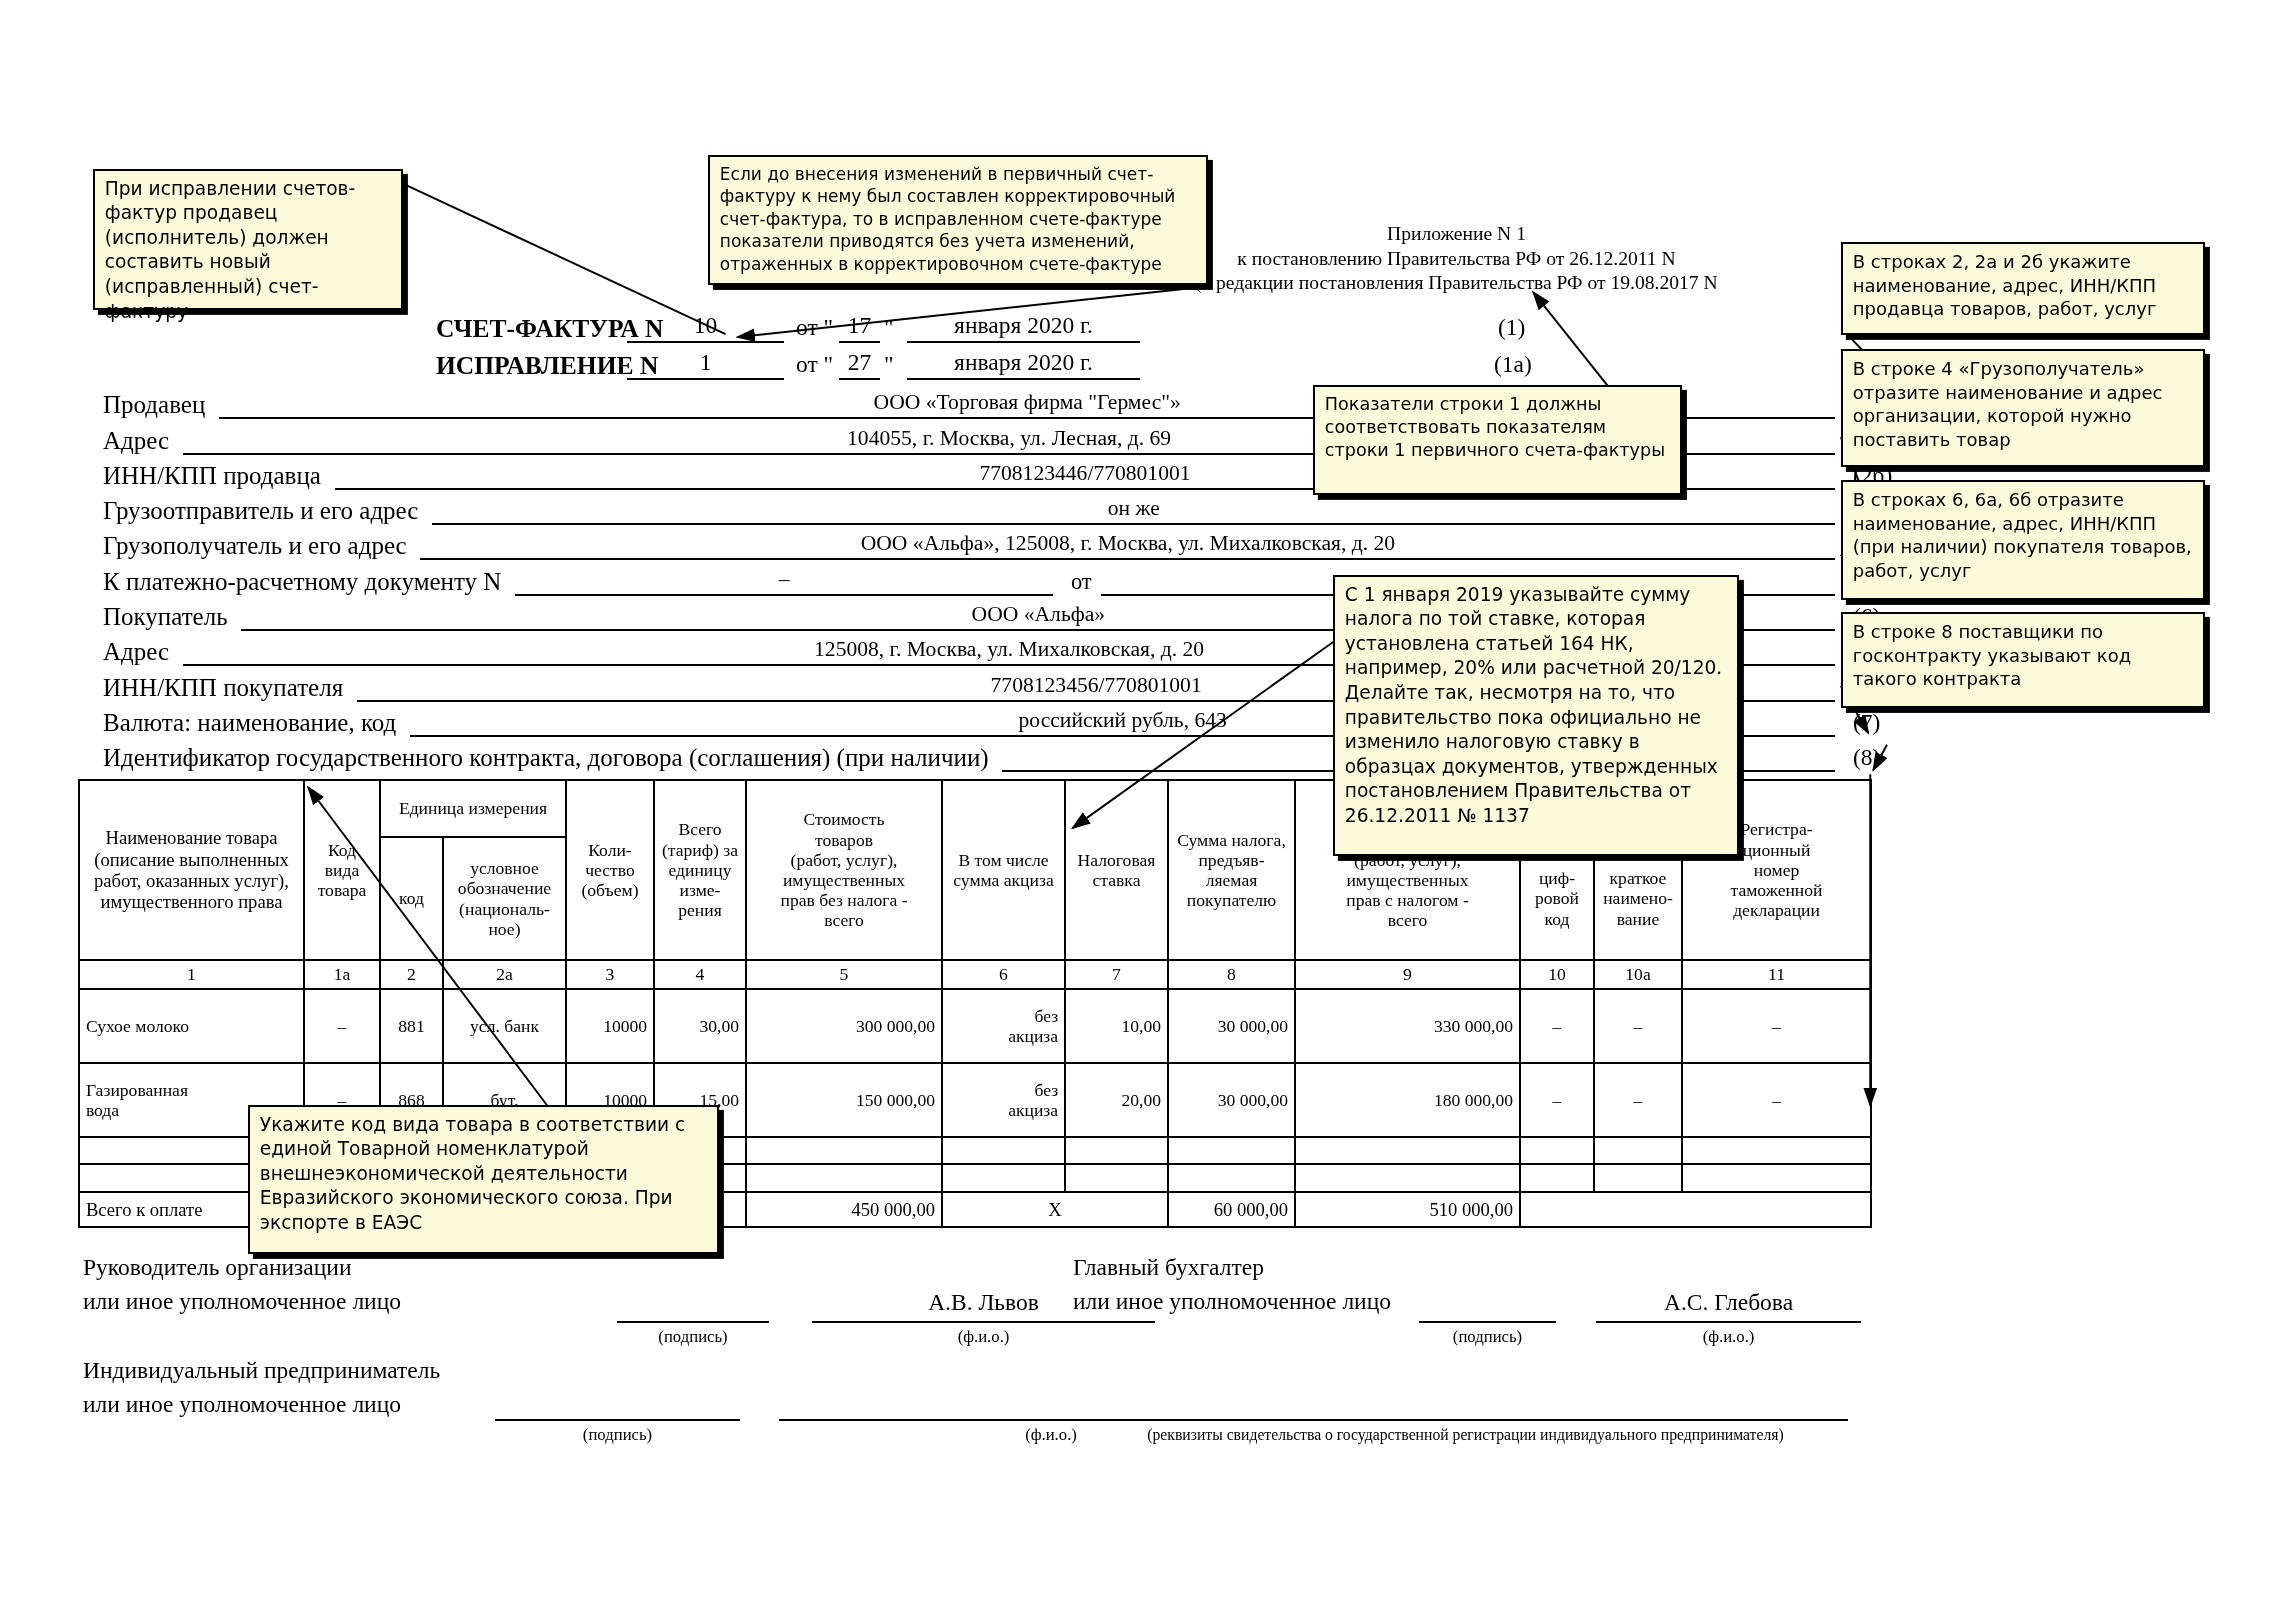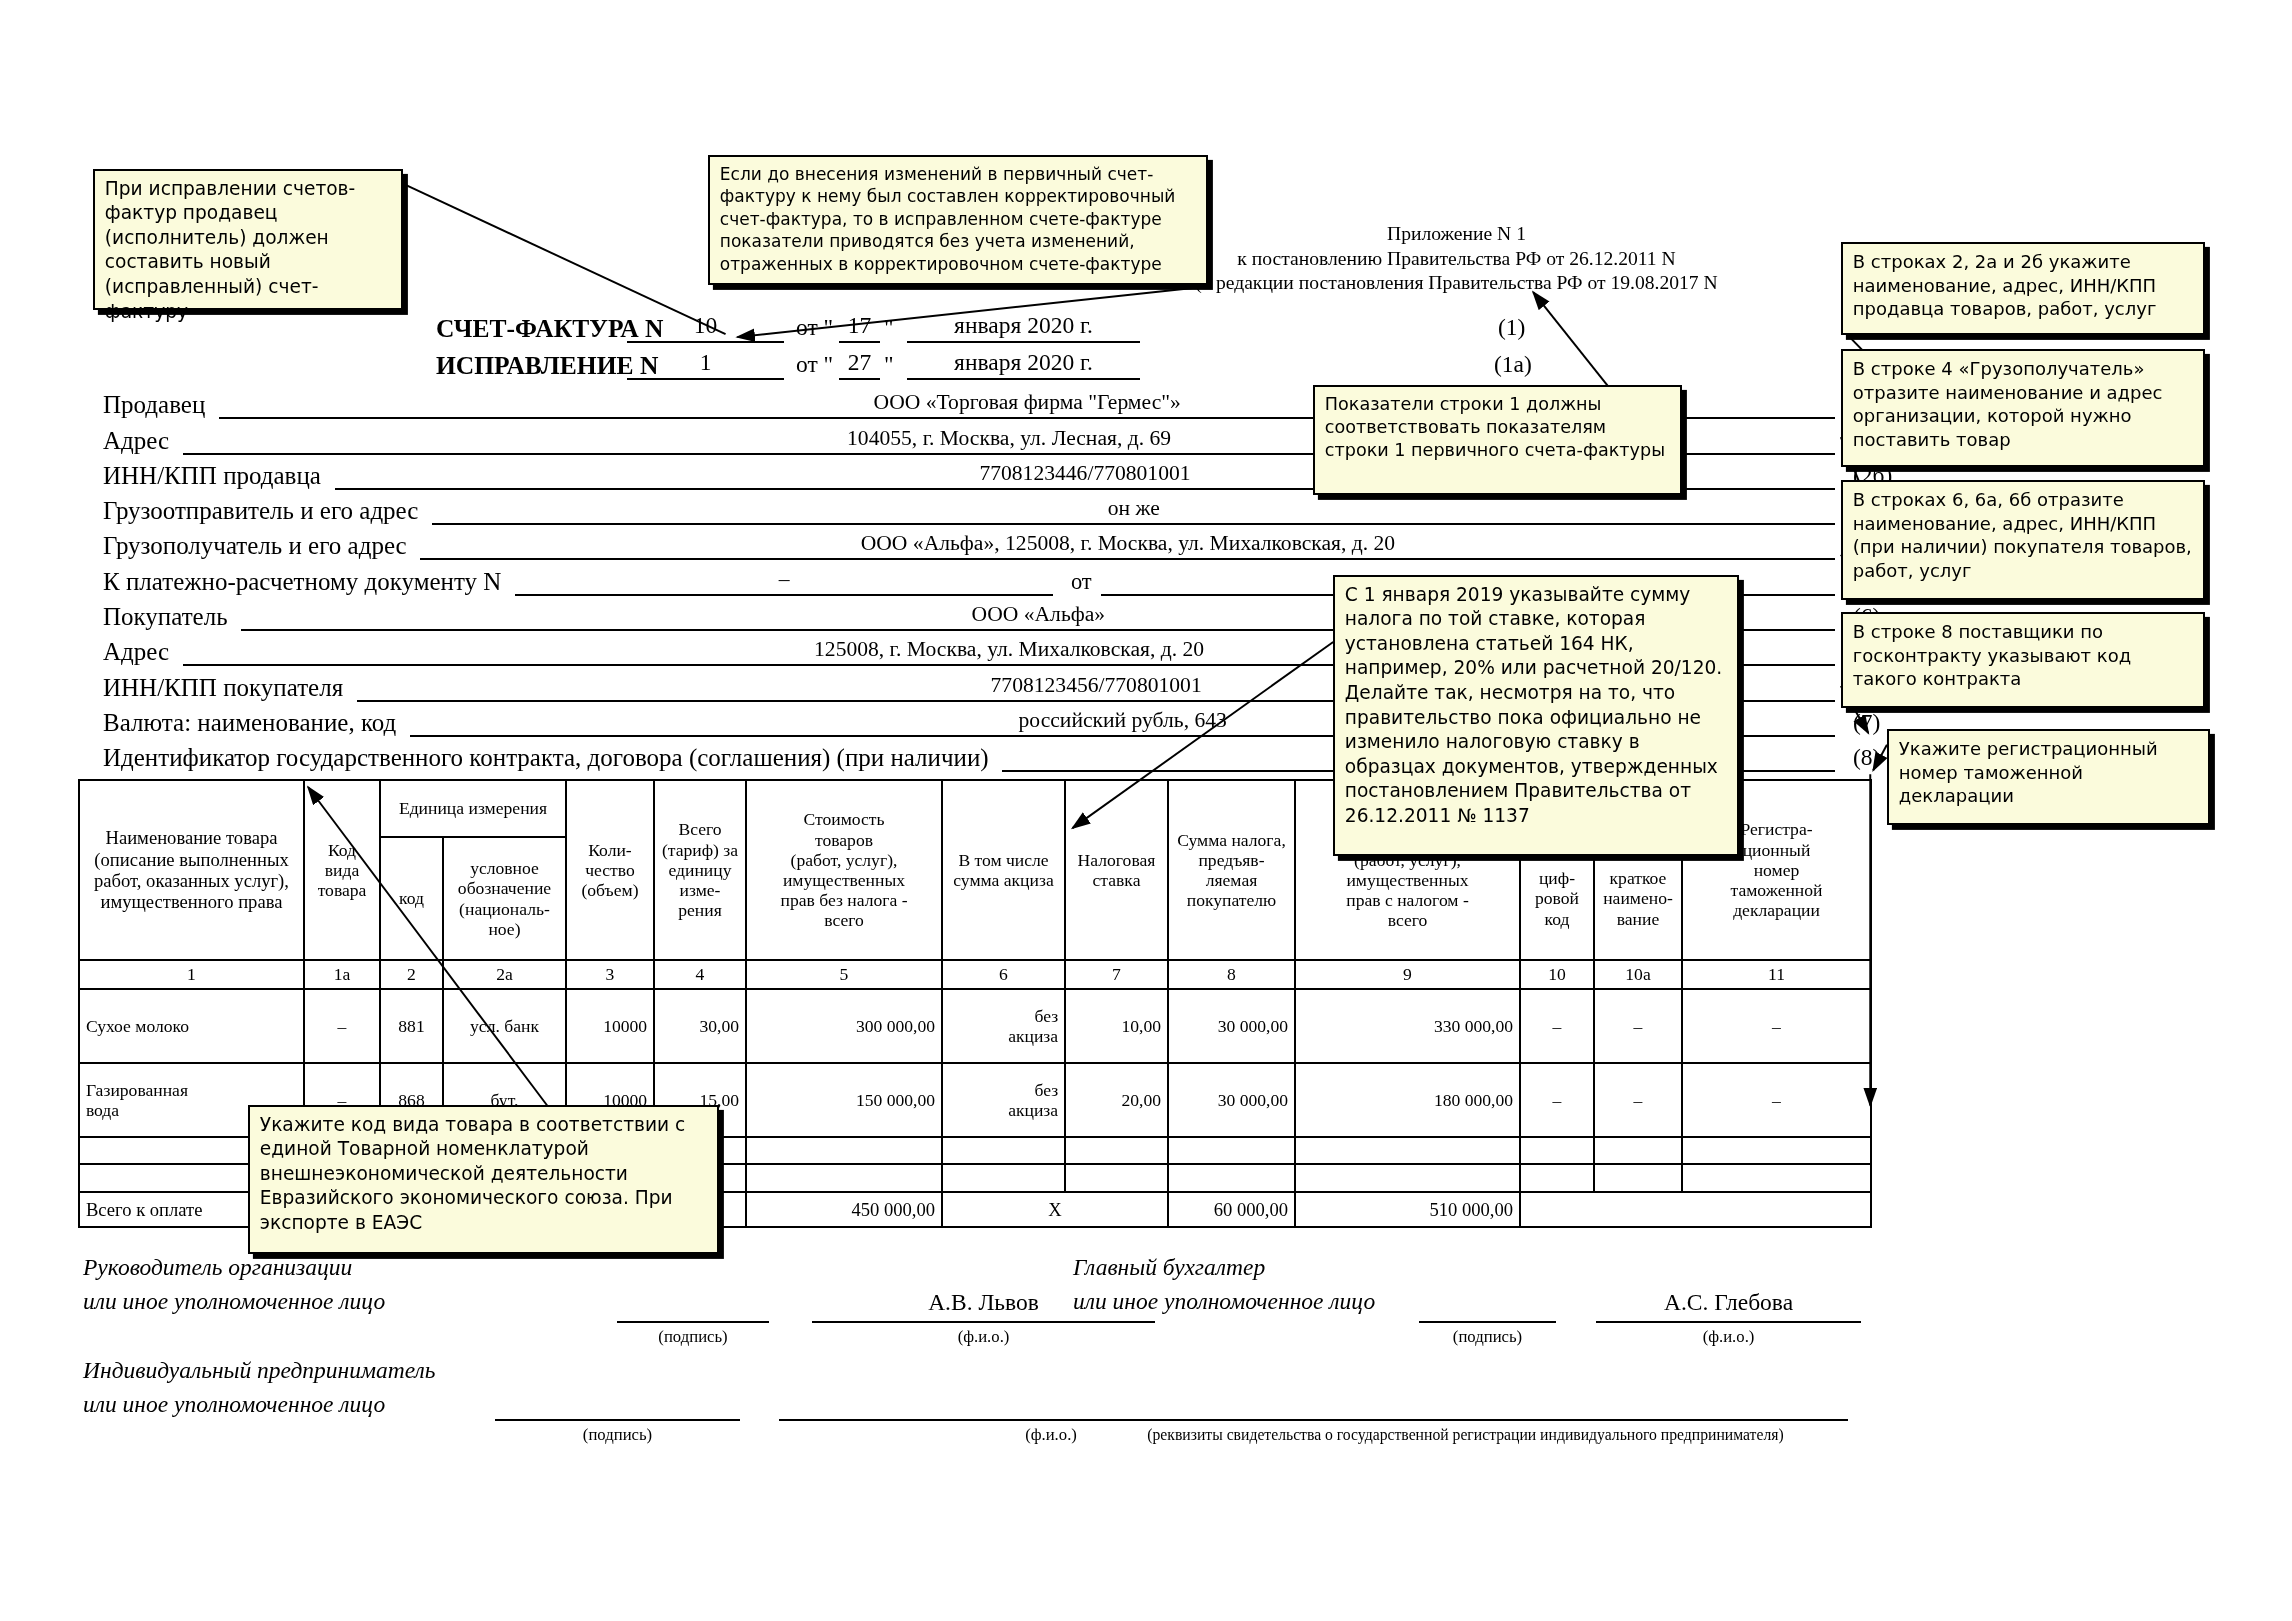--- a/index.html
+++ b/index.html
@@ -32,21 +32,21 @@
          white-space:pre-line;overflow:hidden;}
   #goods{border:2.9px solid #000;}
   #goods .num{height:29px;font-size:18.6px;}
   #goods .r-data{height:74px;}
   #goods .r-empty{height:27.4px;}
   #goods .r-total{height:35px;margin-left:16px;}
   #goods td.al{text-align:left;font-family:Liberation Serif, serif;}
   #goods td.ar{text-align:right;}
   #goods .r-total td{font-size:18.6px;}
   
-  .sig-label{position:absolute;font-size:23.5px;line-height:29px;z-index:2;font-style:italic;}
+  .sig-label{position:absolute;font-size:23.5px;line-height:29px;z-index:2;}
   .sig-line{position:absolute;height:35px;border-bottom:2px solid #000;text-align:center;
             font-size:23.5px;line-height:33px;z-index:2;}
   .sig-cap{position:absolute;text-align:center;font-size:16.7px;line-height:19.6px;z-index:2;}
   
   #arrows{position:absolute;left:0;top:0;z-index:5;pointer-events:none;}
 </style>
 </head>
 <body>
 
 <div id="page">
@@ -346,16 +346,15 @@
 
   <div class="note" style="left:93px;top:169px;width:286px;height:125px">При исправлении счетов-фактур продавец (исполнитель) должен составить новый (исправленный) счет-фактуру</div>
   <div class="note" style="left:708px;top:155px;width:476px;height:114px;font-size:17px">Если до внесения изменений в первичный счет-фактуру к нему был составлен корректировочный счет-фактура, то в исправленном счете-фактуре показатели приводятся без учета изменений, отраженных в корректировочном счете-фактуре</div>
   <div class="note" style="left:1313px;top:385px;width:345px;height:94px;font-size:17.6px">Показатели строки 1 должны соответствовать показателям строки 1 первичного счета-фактуры</div>
   <div class="note" style="left:1333px;top:575px;width:382px;height:265px">С 1 января 2019 указывайте сумму налога по той ставке, которая установлена статьей 164 НК, например, 20% или расчетной 20/120. Делайте так, несмотря на то, что правительство пока официально не изменило налоговую ставку  в образцах документов, утвержденных постановлением Правительства от 26.12.2011 № 1137</div>
   <div class="note" style="left:248px;top:1105px;width:447px;height:133px">Укажите код вида товара в соответствии с единой Товарной номенклатурой внешнеэкономической деятельности Евразийского экономического союза. При экспорте в ЕАЭС</div>
   <div class="note" style="left:1841px;top:242px;width:340px;height:77px;font-size:18px">В строках 2, 2а и 2б укажите наименование, адрес, ИНН/КПП продавца товаров, работ, услуг</div>
   <div class="note" style="left:1841px;top:349px;width:340px;height:102px;font-size:18px">В строке 4 «Грузополучатель» отразите наименование и адрес организации, которой нужно поставить товар</div>
   <div class="note" style="left:1841px;top:480px;width:340px;height:104px;font-size:18px">В строках 6, 6а, 6б отразите наименование, адрес, ИНН/КПП (при наличии) покупателя товаров, работ, услуг</div>
   <div class="note" style="left:1841px;top:612px;width:340px;height:80px;font-size:18px">В строке 8 поставщики по госконтракту указывают код такого контракта</div>
-  <div class="note" style="left:1887px;top:729px;width:299px;height:80px;font-size:18px">Укажите регистрационный номер таможенной декларации</div>
 
 </div>
 
 
 </body></html>

